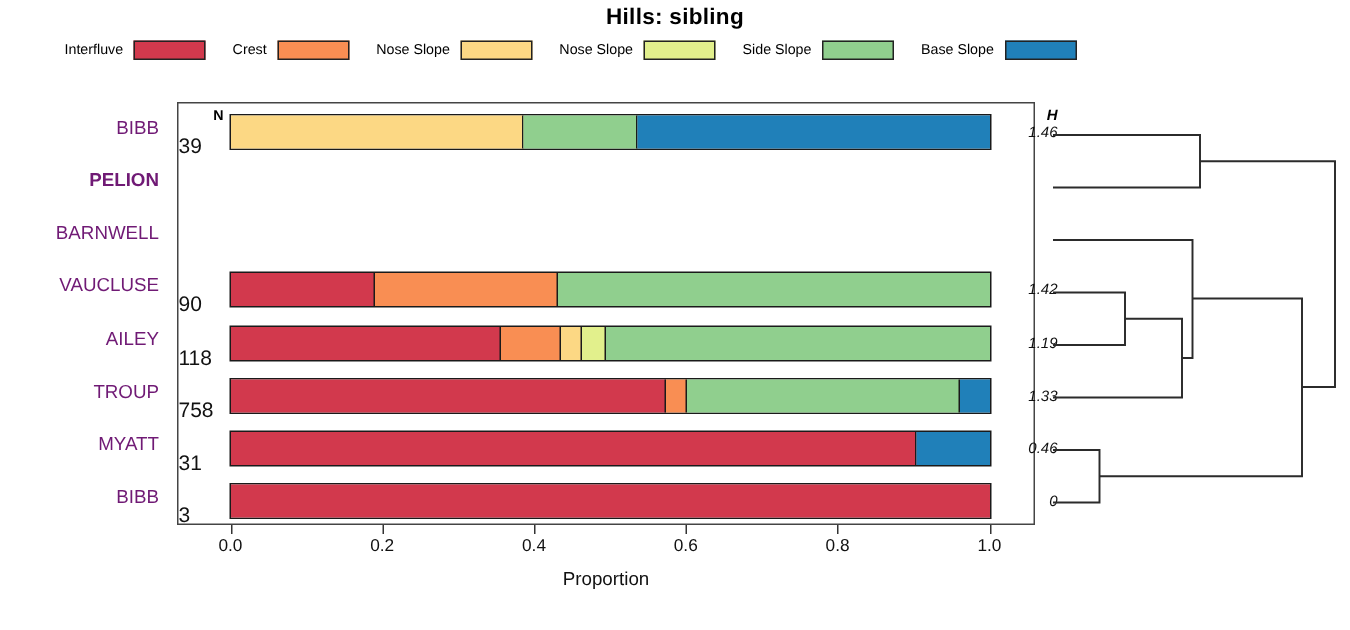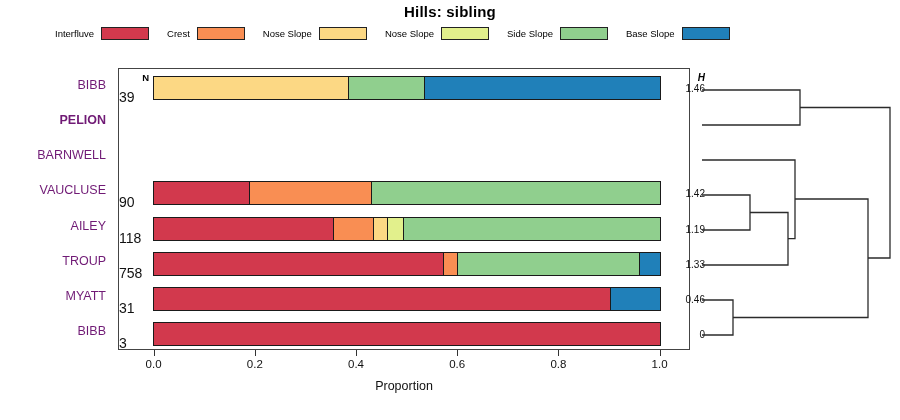--- a/index.html
+++ b/index.html
@@ -11,21 +11,21 @@
   #root{position:absolute;inset:0;}
 
   
   .title{
     position:absolute;left:0;top:3px;width:900px;text-align:center;
     font-size:15px;font-weight:bold;letter-spacing:0.2px;
   }
 
   
   .legend{
-    position:absolute;left:55px;top:24px;width:800px;height:18px;
+    position:absolute;left:43px;top:24px;width:800px;height:18px;
     display:flex;align-items:center;gap:0px;
   }
   .legend-item{display:flex;align-items:center;margin-right:18px;}
   .legend-label{font-size:9.5px;margin-right:7px;white-space:nowrap;}
   .legend-swatch{
     width:48px;height:13px;border:1px solid #222;box-sizing:border-box;
   }
 
   
   .panel{
@@ -50,21 +50,21 @@
   .nhead{
     position:absolute;left:0px;top:3px;width:30px;text-align:right;
     font-size:9.5px;font-weight:bold;
   }
   .hhead{
     position:absolute;left:552px;top:3px;width:34px;text-align:right;
     font-size:10px;font-weight:bold;font-style:italic;
   }
   .hlabel{
     position:absolute;left:546px;width:40px;text-align:right;
-    font-size:10px;color:#111;
+    font-size:10px;font-style:italic;color:#111;
   }
 
   
   .ycats{position:absolute;left:0px;top:68px;width:112px;height:282px;}
   .ycat{
     position:absolute;right:6px;width:106px;text-align:right;
     font-size:12.5px;color:#701a75;
   }
   .ycat.bold{font-weight:bold;padding-left:24px;}
 

